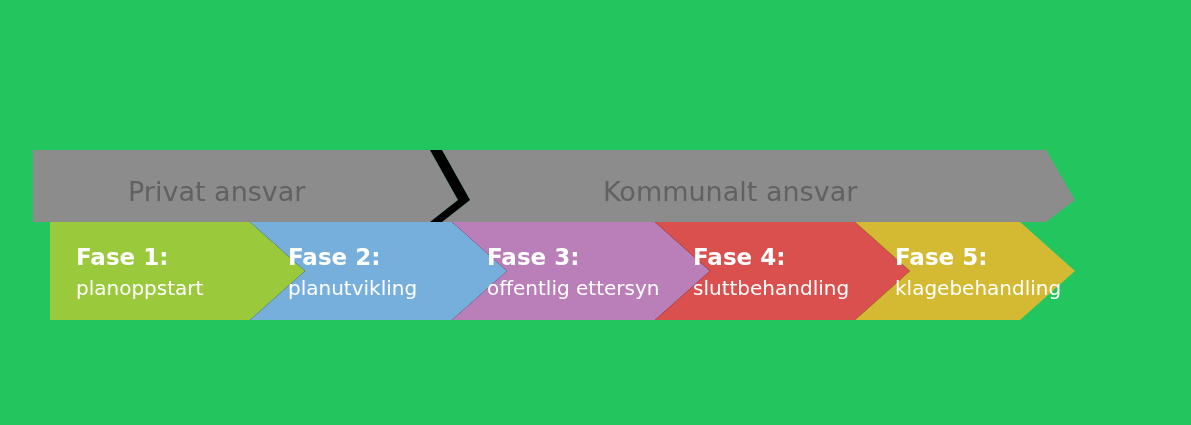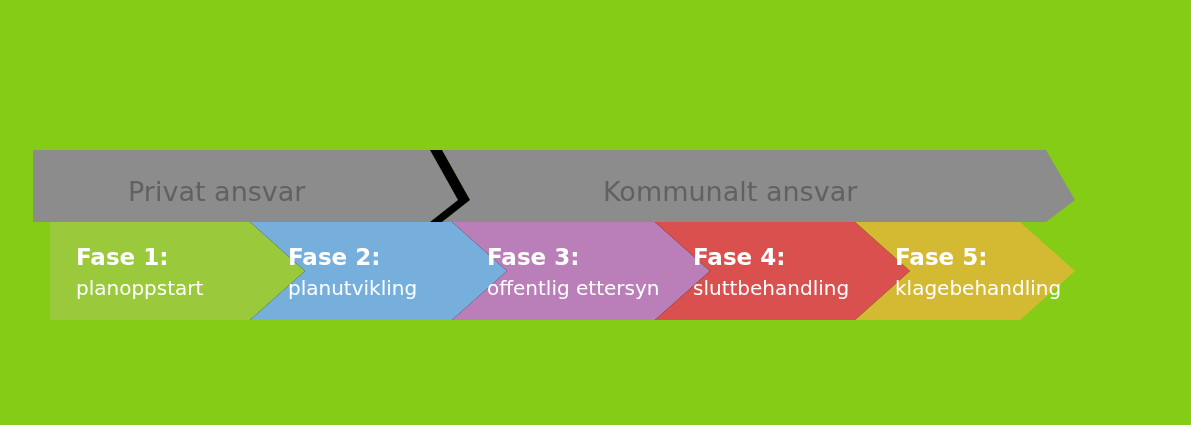--- a/index.html
+++ b/index.html
@@ -43,21 +43,21 @@
   .phase-sub {
     font-family: "DejaVu Sans", "Liberation Sans", sans-serif;
     font-size: 20px;
     font-weight: 400;
     fill: #ffffff;
   }
 </style>
 </head>
 <body>
 
-<div id="stage" style="background: #84cc16;">
+<div id="stage" style="background: #22c55e;">
 
   <svg id="diagram-svg" viewBox="0 0 1191 425" xmlns="http://www.w3.org/2000/svg">
 
     <g>
 
       <polygon points="33,150 430,150 458,200 430,222 33,222" fill="#8c8c8c"></polygon>
 
       <polygon points="442,150 1046,150 1075,200 1046,222 442,222 470,200" fill="#8c8c8c"></polygon>
 
       <polygon points="430,150 442,150 470,200 442,222 430,222 458,200" fill="#000000"></polygon>

